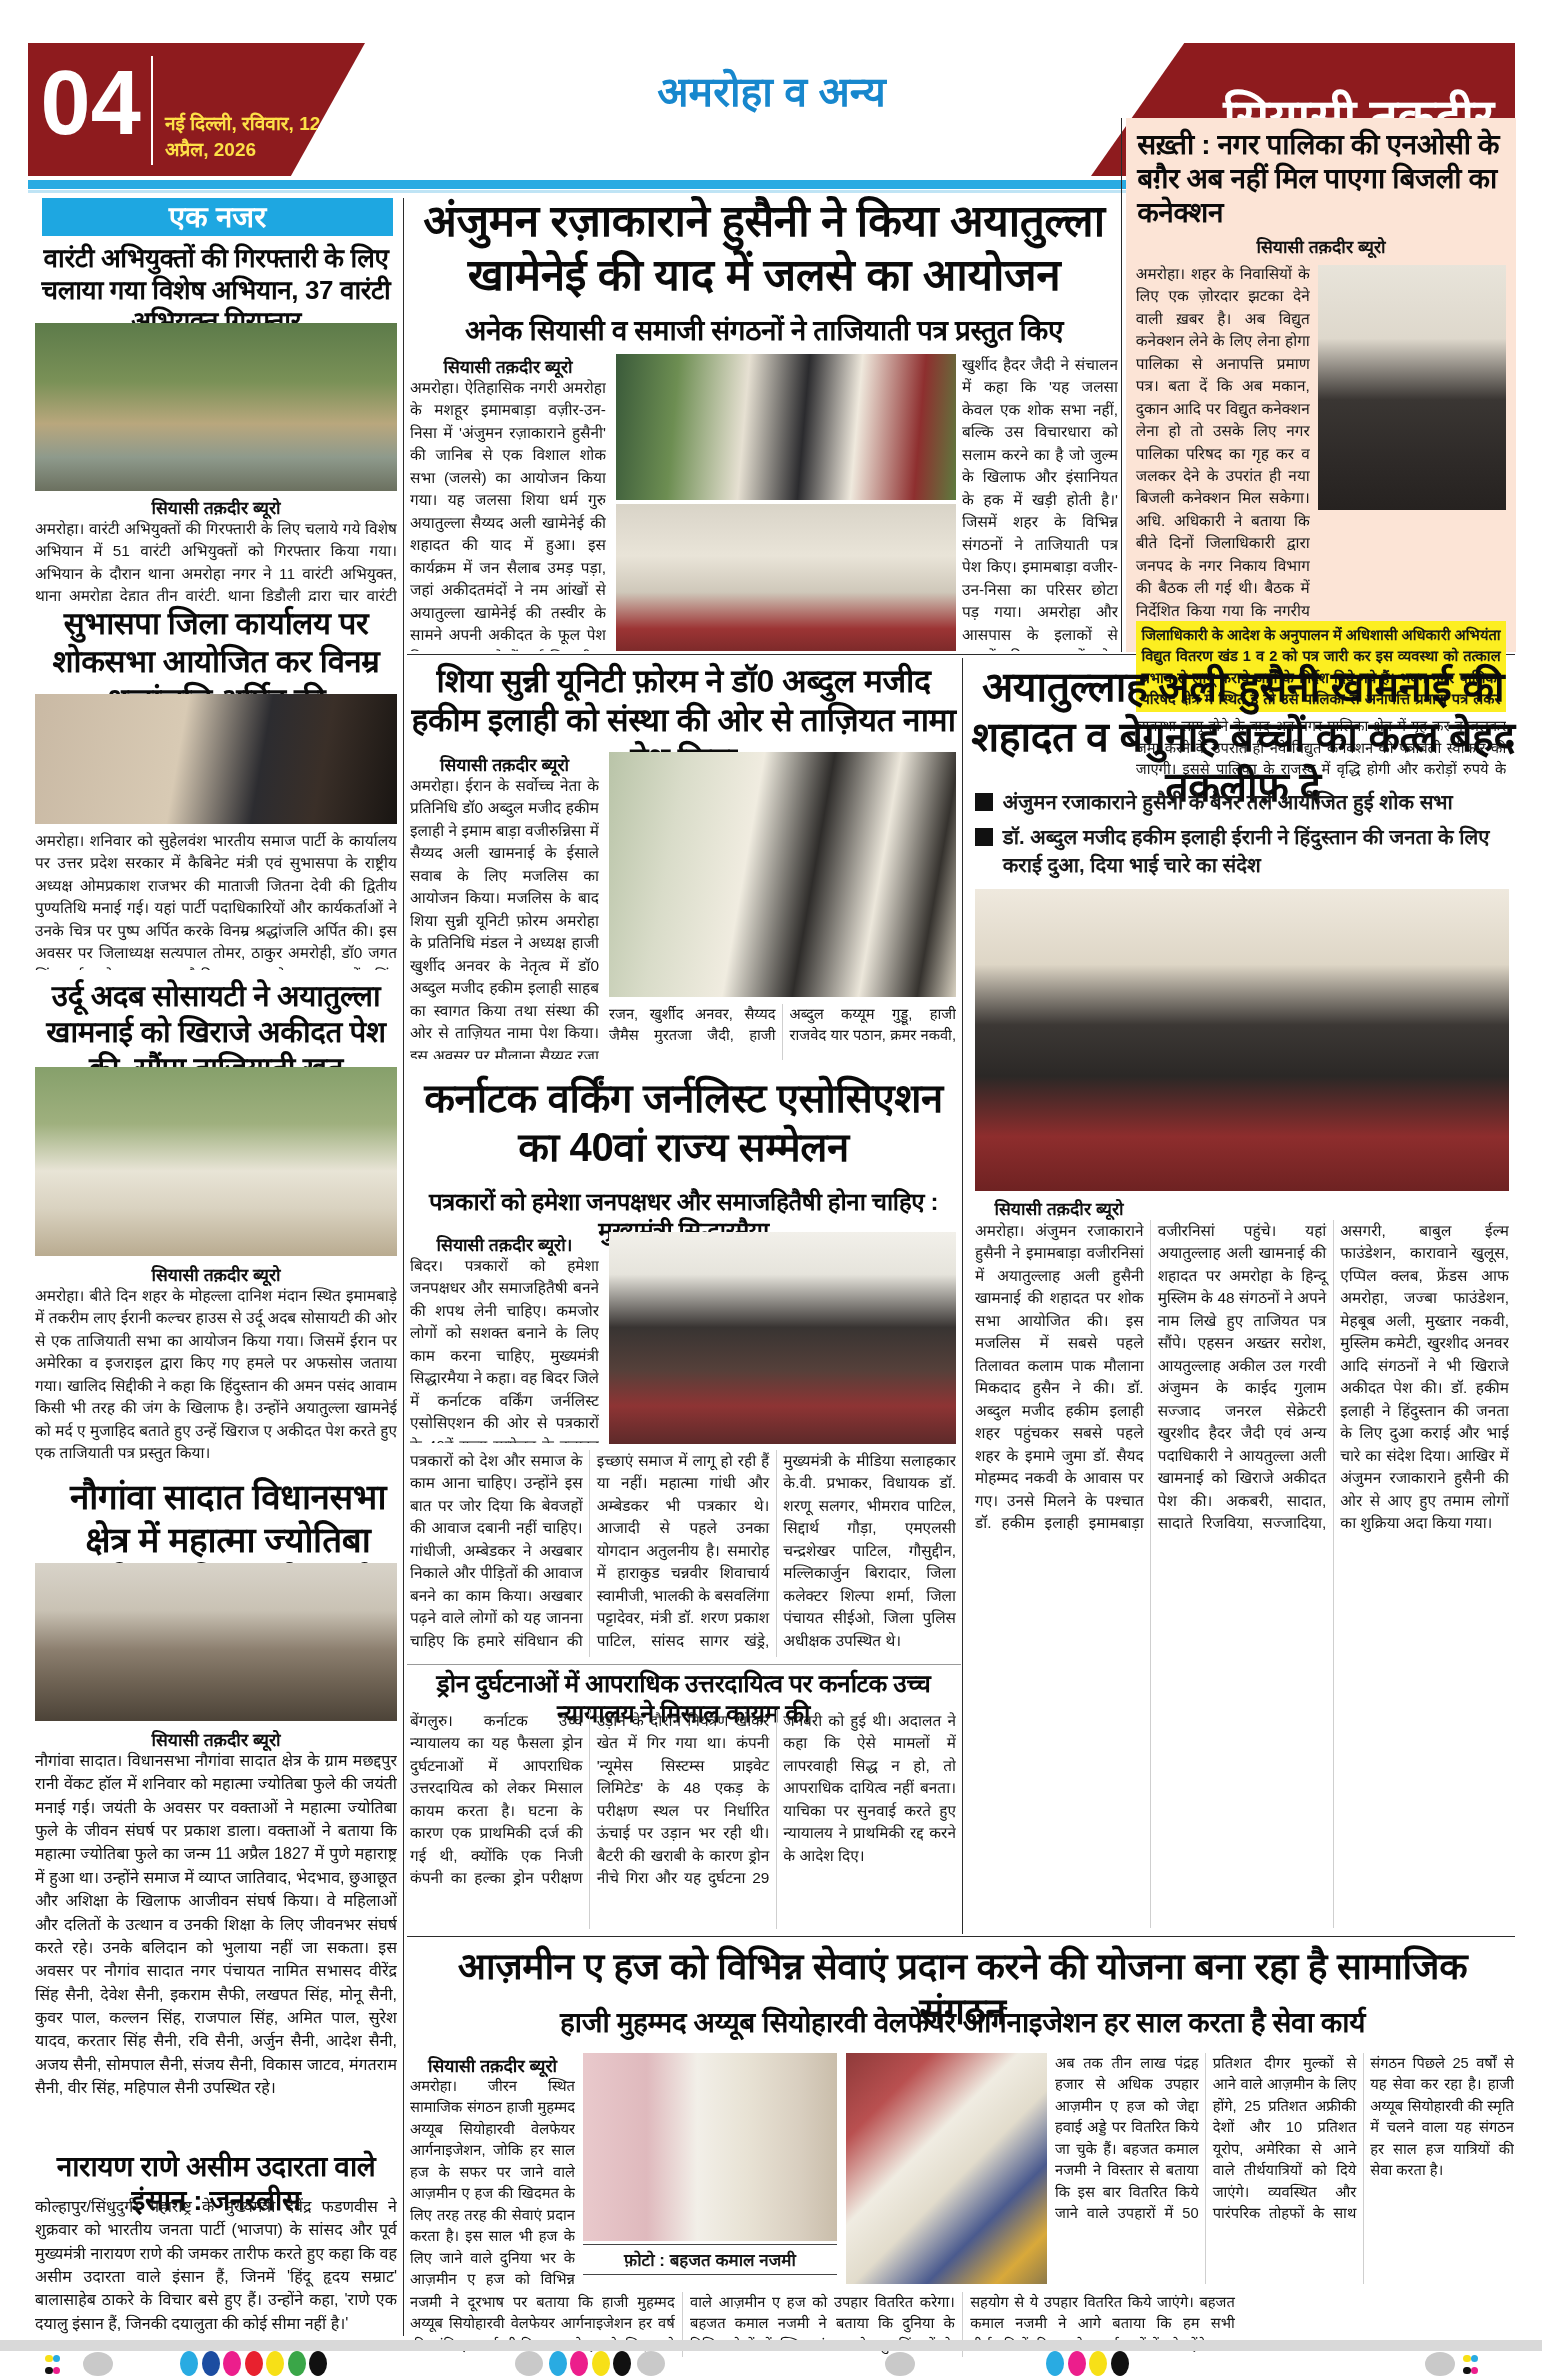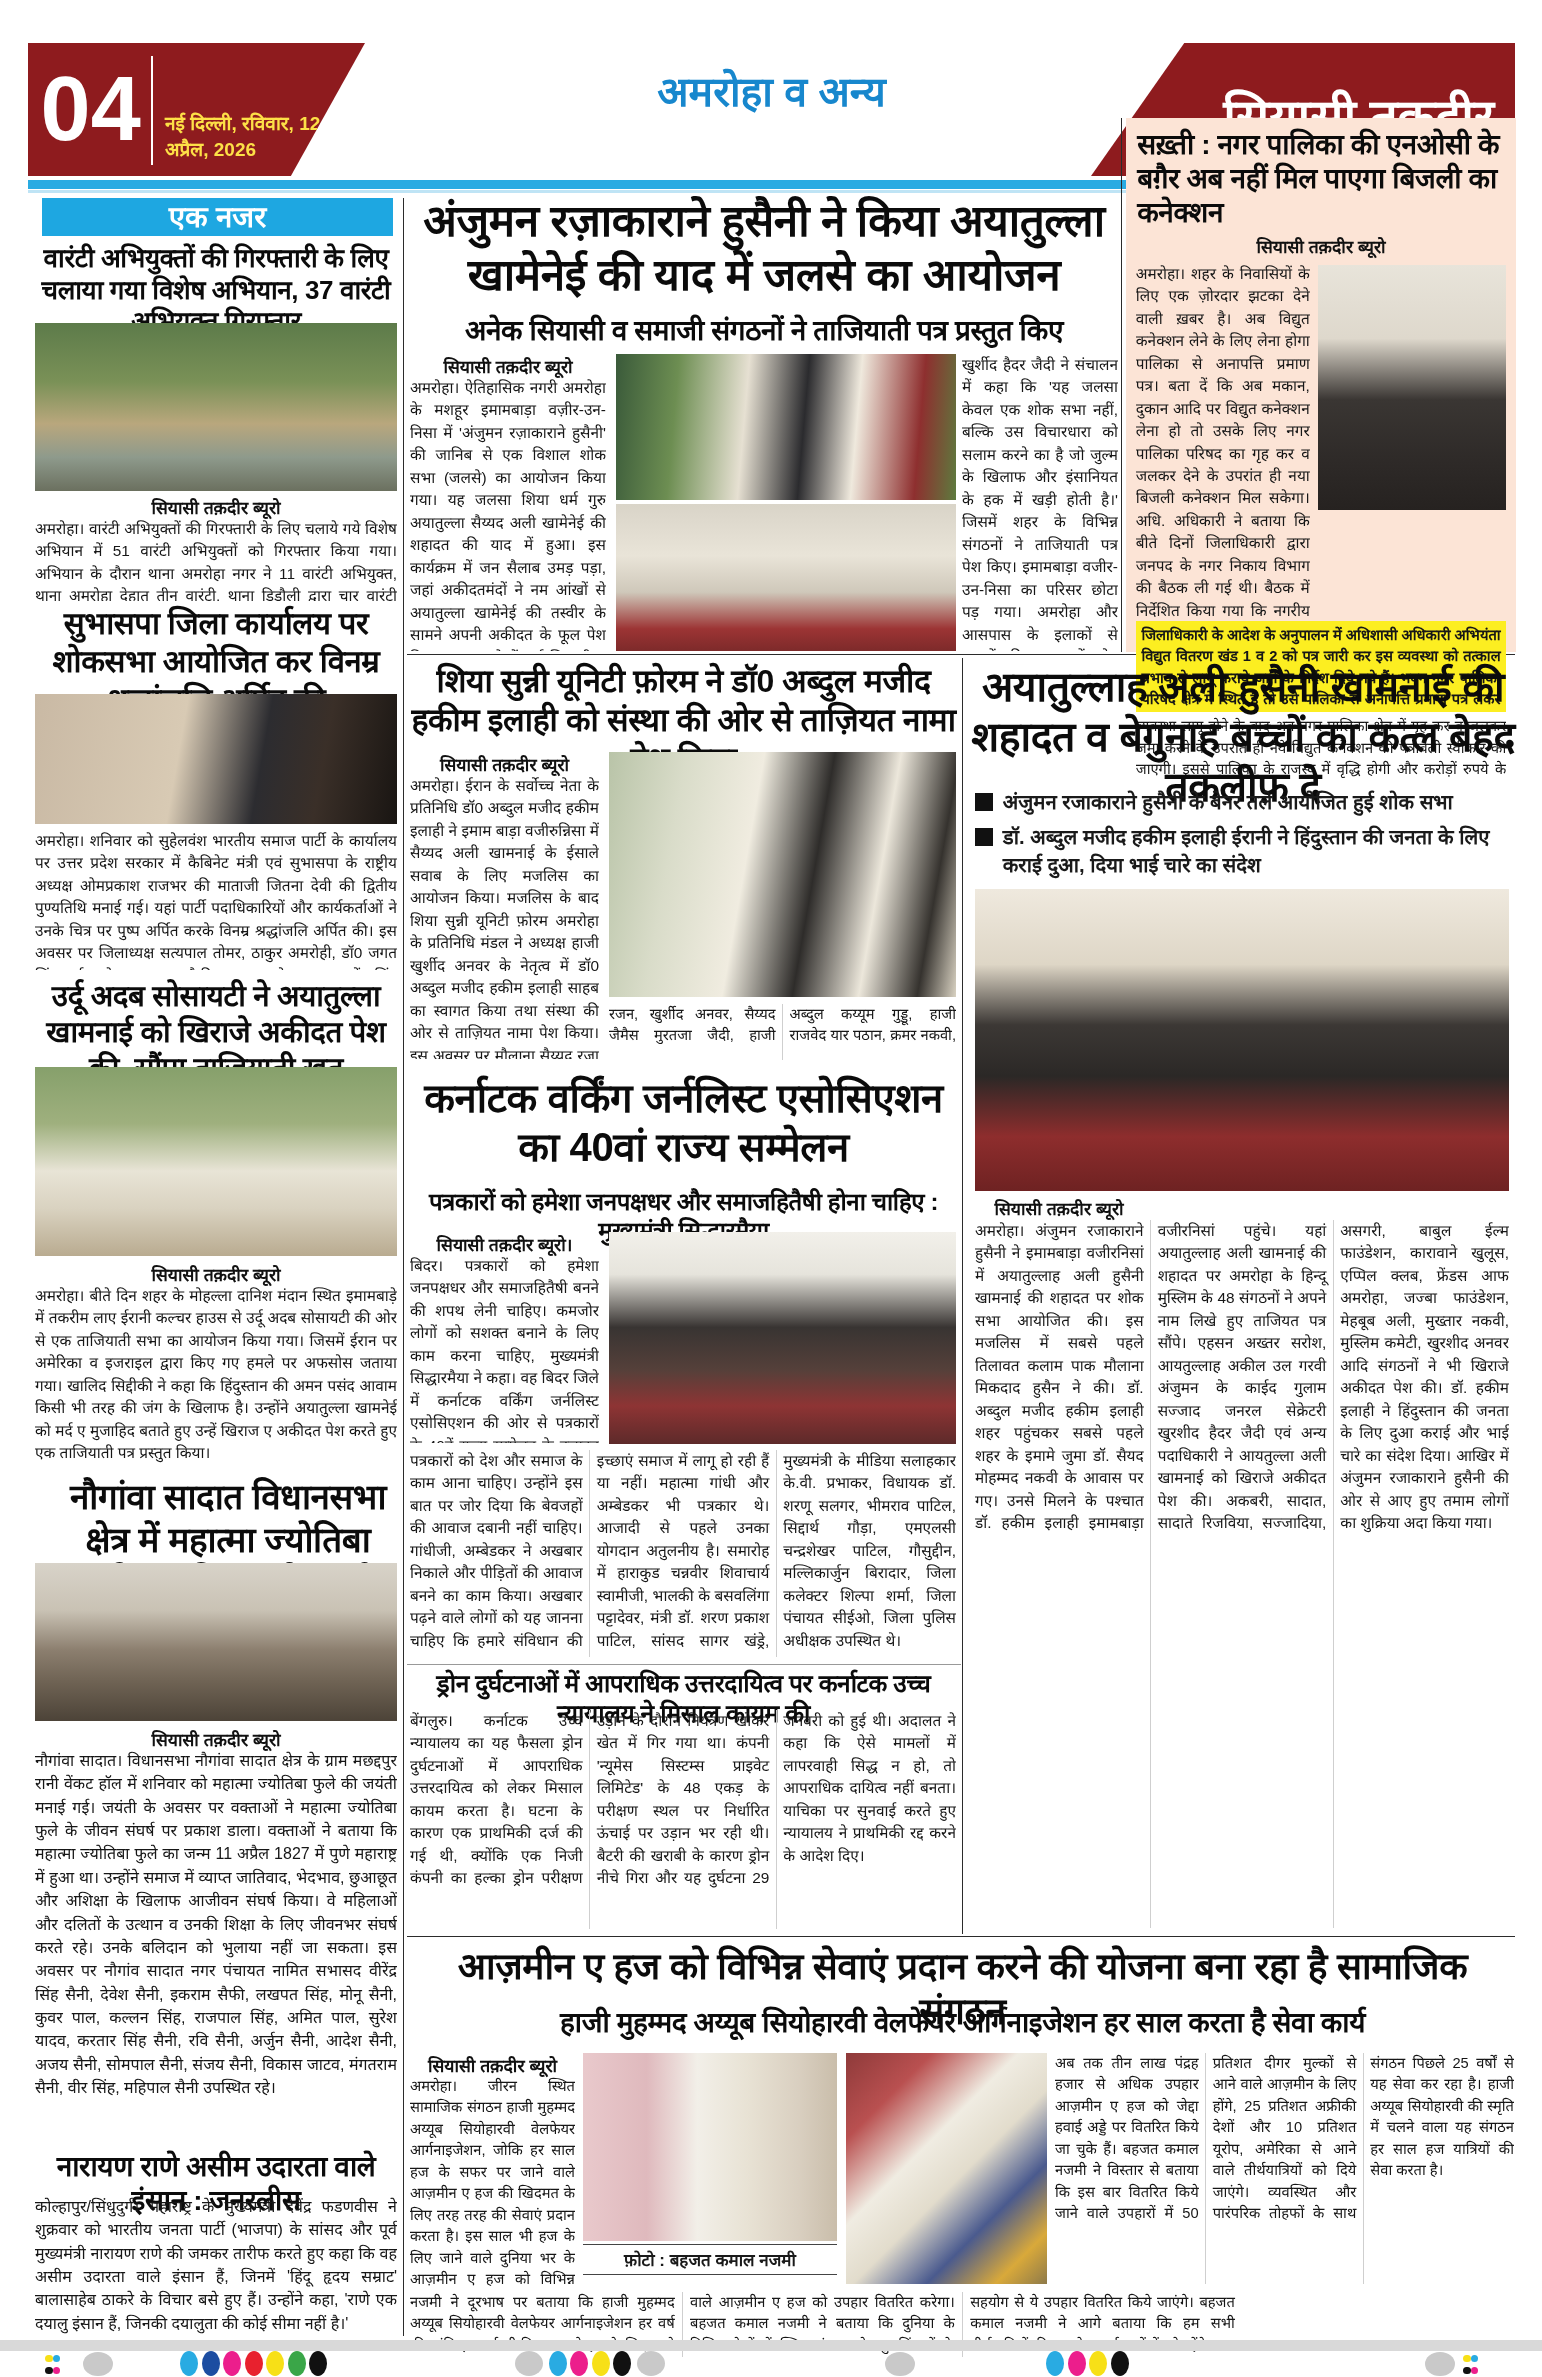--- a/index.html
+++ b/index.html
@@ -18,21 +18,21 @@
   .red-slab{background:#8e1b1e;}
   .dot{display:inline-block;border-radius:50%;}
   .caption{font-weight:700;text-align:center;font-size:17px;border-top:1.4px solid #444;border-bottom:1.4px solid #444;padding:2.8px 0;background:#fff;}
   .bullet-row{display:flex;gap:9.8px;align-items:flex-start;font-weight:700;}
   .bullet-sq{width:18px;height:18px;background:#111;flex:0 0 auto;margin-top:5.6px;}
 </style>
 </head>
 <body>
 
 <div class="abs red-slab" style="left:28px;top:43px;width:337px;height:133px;clip-path:polygon(0 0,100% 0,78% 100%,0 100%);">
-  <div class="abs" style="left:12.6px;top:21px;font-size:90px;font-weight:800;color:#fff;line-height:1;">04</div>
+  <div class="abs" style="left:12.6px;top:15px;font-size:90px;font-weight:800;color:#fff;line-height:1;">04</div>
   <div class="abs" style="left:123px;top:12.6px;width:2.1px;height:109px;background:#fff;"></div>
   <div class="abs" style="left:137px;top:67px;width:168px;font-size:19px;font-weight:700;color:#fde047;">नई दिल्ली, रविवार, 12 अप्रैल, 2026</div>
 </div>
 
 <div class="abs center" style="left:561px;top:62px;width:421px;font-size:41px;font-weight:800;color:#1787cd;">अमरोहा व अन्य</div>
 
 <div class="abs red-slab" style="left:1091px;top:43px;width:424px;height:133px;clip-path:polygon(22% 0,100% 0,100% 100%,0 100%);">
   <div class="abs" style="right:21px;top:39px;font-size:49px;font-weight:800;color:#fff;white-space:nowrap;">सियासी तक़दीर</div>
 </div>
 

